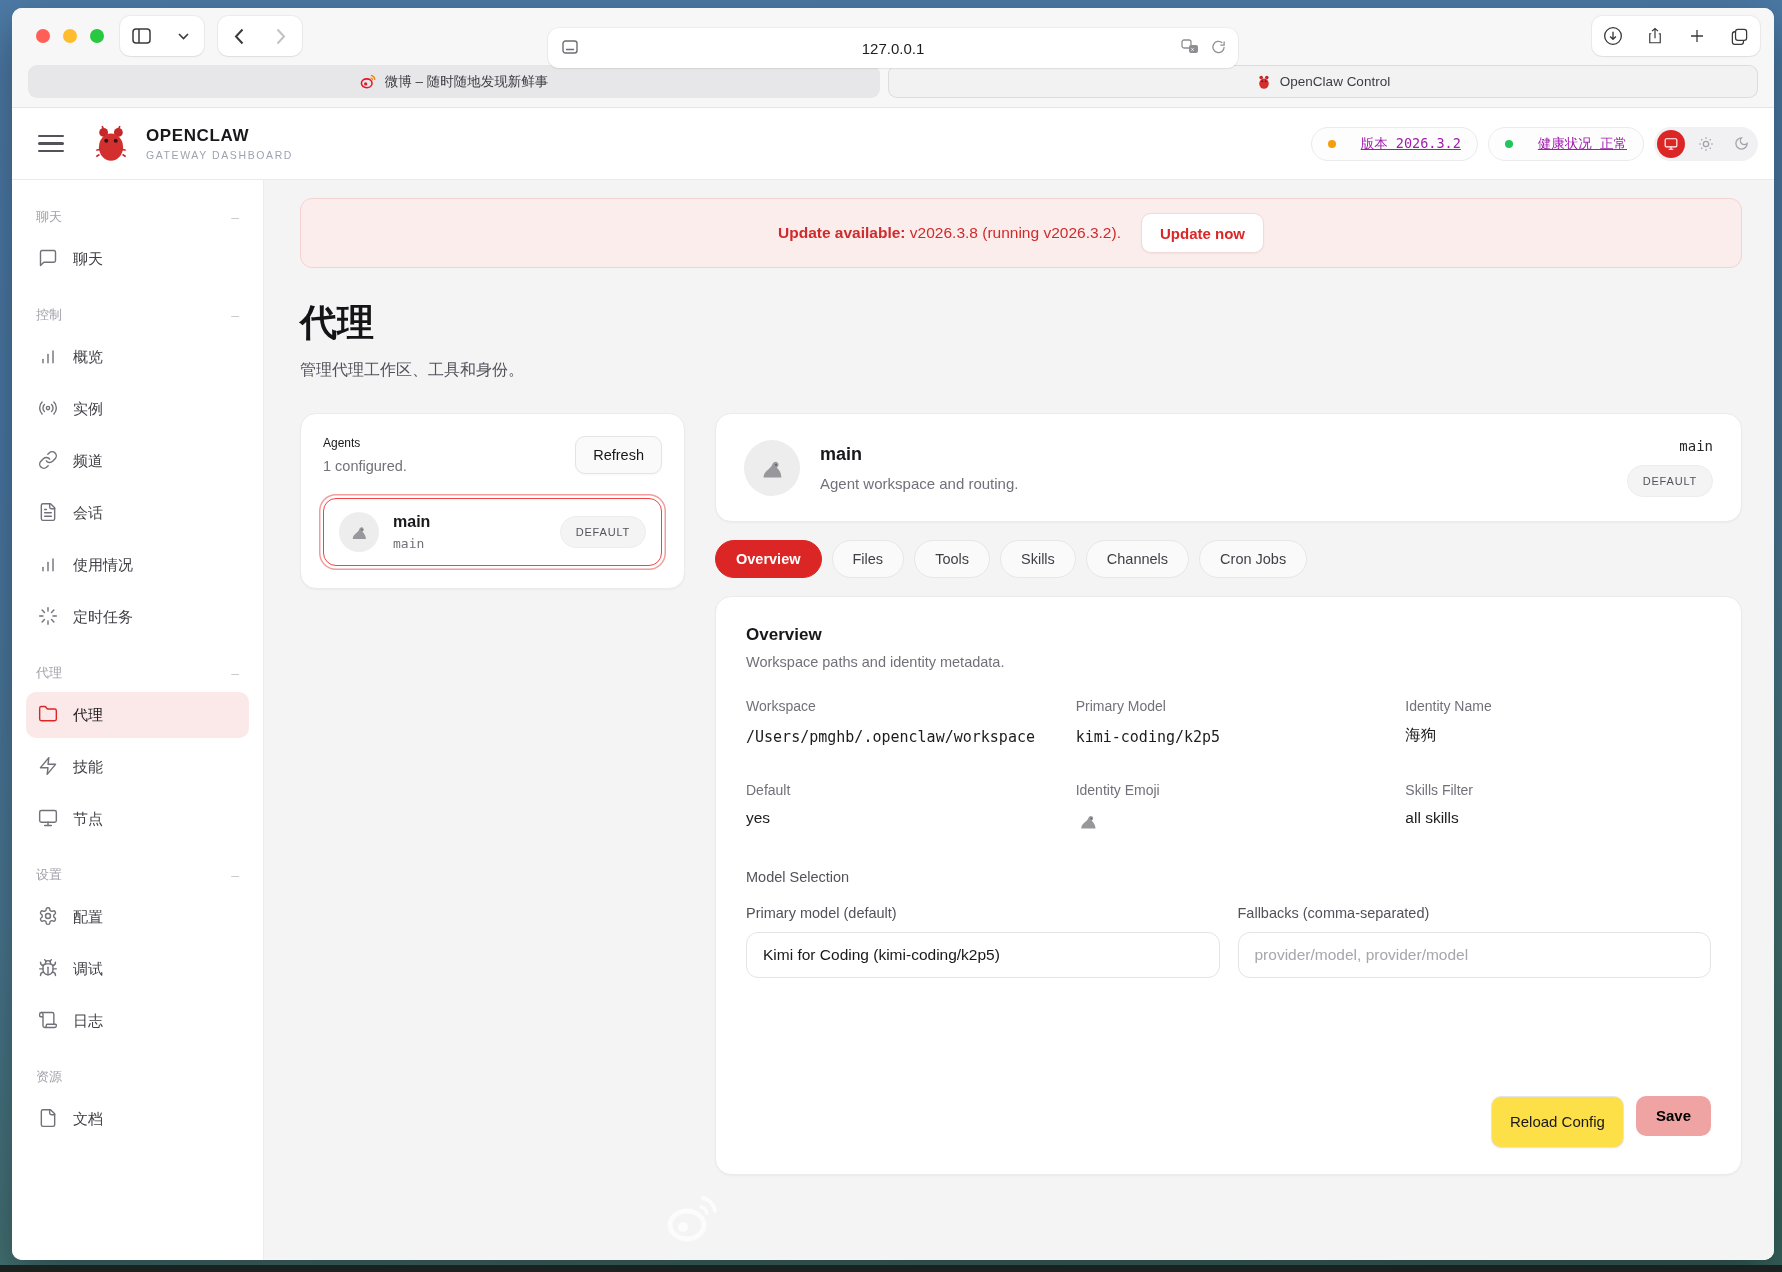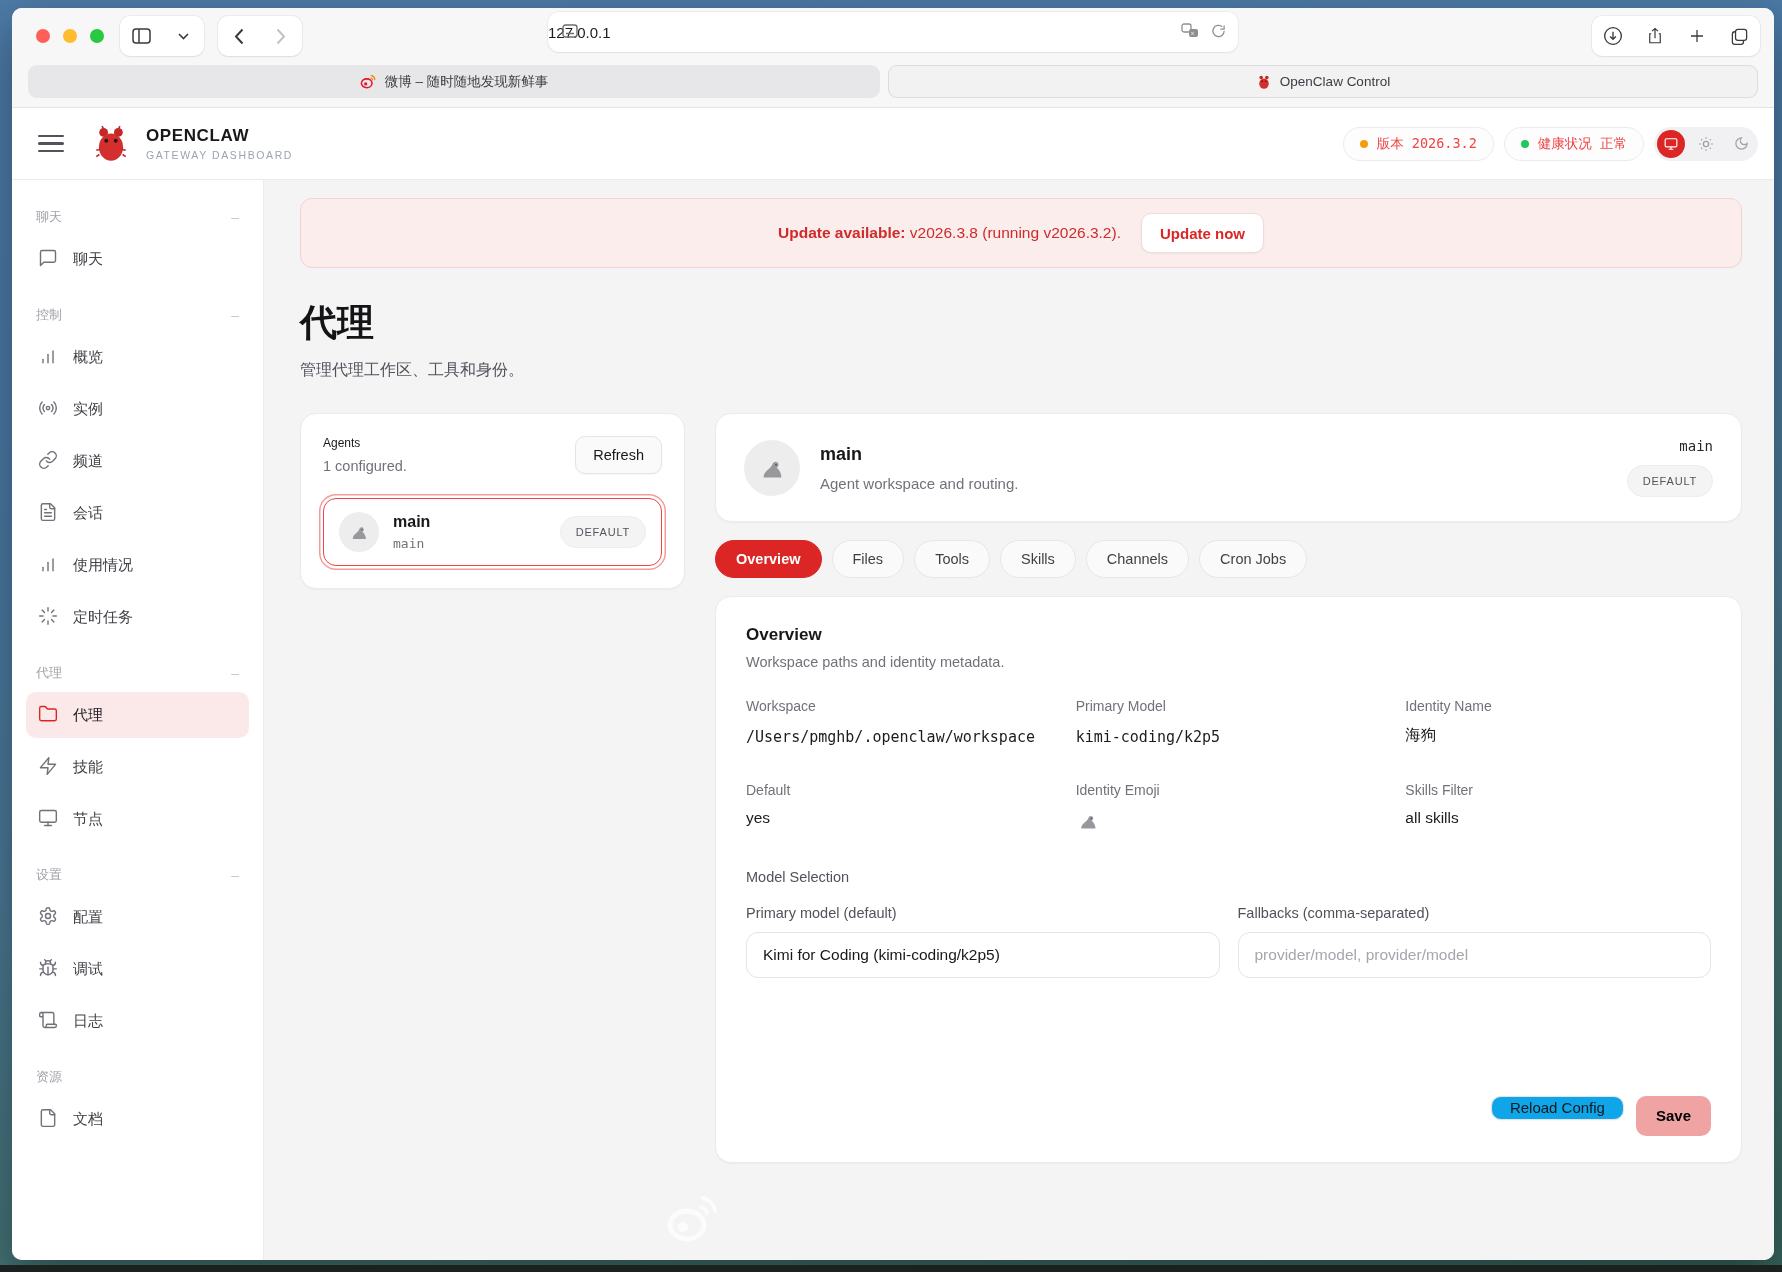--- a/index.html
+++ b/index.html
@@ -22,45 +22,45 @@
   .titlebar{ height:56px; background:#f7f7f8; display:flex; align-items:center; padding:0 14px; position:relative; flex:0 0 auto; }
   .traffic{ display:flex; gap:13px; margin:0 16px 0 10px; }
   .tl{ width:14px; height:14px; border-radius:50%; }
   .tl.red{ background:#ff5f57; } .tl.yellow{ background:#febc2e; } .tl.green{ background:#28c840; }
   .tb-pill{ background:#fff; border-radius:10px; box-shadow:0 0 0 1px rgba(0,0,0,.045),0 1px 2px rgba(0,0,0,.06); display:flex; align-items:center; height:40px; }
   .tb-pill + .tb-pill{ margin-left:14px; }
   .tb-btn{ width:42px; height:40px; display:flex; align-items:center; justify-content:center; color:#3a3a3c; }
   .tb-btn svg{ display:block; }
   .tb-btn.dim{ color:#c2c2c6; }
   .urlbar{
-    position:absolute; left:50%; top:4px; transform:translateX(-50%);
+    position:absolute; left:50%; top:20px; transform:translateX(-50%);
     width:690px; height:40px; background:#fff; border-radius:11px;
     box-shadow:0 0 0 1px rgba(0,0,0,.04),0 1px 2px rgba(0,0,0,.05);
-    display:flex; align-items:center; justify-content:flex-start; font-size:15px; color:#1d1d1f;
+    display:flex; align-items:center; justify-content:center; font-size:15px; color:#1d1d1f;
   }
   .urlbar .lefticon{ position:absolute; left:14px; color:#6e6e73; }
   .urlbar .righticons{ position:absolute; right:12px; display:flex; gap:12px; color:#8e8e93; align-items:center; }
   .right-tools{ margin-left:auto; }
 
   
   .tabstrip{ height:44px; background:#f7f7f8; border-bottom:1px solid #e4e4e6; display:flex; gap:8px; padding:1px 16px 9px; flex:0 0 auto; }
   .s-tab{ border-radius:9px; display:flex; align-items:center; justify-content:center; gap:8px; font-size:13.5px; color:#3c3c43; overflow:hidden; white-space:nowrap; }
   .s-tab.inactive{ flex:0 0 852px; background:#e7e7e9; }
   .s-tab.active{ flex:1; background:#f2f2f3; box-shadow:inset 0 0 0 1px #dcdcdf; }
   .s-tab .fav{ display:flex; }
 
   
   .appheader{ height:72px; background:#fff; border-bottom:1px solid #e9e9eb; display:flex; align-items:center; padding:0 16px 0 26px; flex:0 0 auto; }
   .hamburger{ width:26px; display:flex; flex-direction:column; gap:5px; margin-right:26px; cursor:pointer; }
   .hamburger span{ height:2.5px; background:#52525b; border-radius:2px; }
   .brandlogo{ margin-right:14px; display:flex; }
   .brand-name{ font-size:17px; font-weight:700; letter-spacing:.6px; color:#18181b; }
   .brand-sub{ font-size:10.5px; letter-spacing:1.6px; color:#9ca3af; margin-top:3px; }
   .hdr-right{ margin-left:auto; display:flex; align-items:center; gap:10px; }
-  .badge{ height:34px; border:1px solid #ebebee; background:#fdfdfd; border-radius:17px; display:flex; align-items:center; gap:9px; padding:0 16px; font-size:13.5px; color:#ef4444; font-family:"DejaVu Sans Mono","Liberation Mono",monospace; }
+  .badge{ height:34px; border:1px solid #ebebee; background:#fdfdfd; border-radius:17px; display:flex; align-items:center; gap:25px; padding:0 16px; font-size:13.5px; color:#a21caf; font-family:"DejaVu Sans Mono","Liberation Mono",monospace;text-decoration:underline; }
   .dot{ width:8px; height:8px; border-radius:50%; }
   .dot.orange{ background:#f59e0b; } .dot.green{ background:#22c55e; }
   .theme-pill{ height:34px; background:#f1f1f3; border-radius:17px; display:flex; align-items:center; padding:3px; gap:7px; }
   .theme-btn{ width:28px; height:28px; border-radius:50%; display:flex; align-items:center; justify-content:center; color:#a1a1aa; }
   .theme-btn.active{ background:#dc2626; color:#fff; }
 
   
   .body-row{ flex:1; display:flex; min-height:0; }
   .sidebar{ width:252px; flex:0 0 252px; background:#fff; border-right:1px solid #ececee; padding:28px 14px 0; overflow:hidden; }
   .side-section{ margin-bottom:24px; }
@@ -117,21 +117,21 @@
   .fields-grid{ display:grid; grid-template-columns:repeat(3,1fr); row-gap:32px; column-gap:24px; margin-bottom:32px; }
   .f-label{ font-size:14px; color:#71717a; margin-bottom:11px; }
   .f-value{ font-size:15.5px; color:#1c1c1f; }
   .f-value.mono{ font-size:15px; word-break:break-all; max-width:305px; line-height:1.65; }
   .model-sec{ font-size:14.5px; color:#52525b; margin:2px 0 20px; }
   .form-grid{ display:grid; grid-template-columns:1fr 1fr; column-gap:18px; }
   .form-label{ font-size:14.5px; color:#52525b; margin-bottom:11px; }
   .text-input{ height:46px; width:100%; border-radius:12px; border:1px solid #e4e4e7; padding:0 16px; font-size:15.5px; color:#18181b; background:#fff; font-family:inherit; }
   .text-input::placeholder{ color:#a6a6ad; }
   .footer-row{ display:flex; justify-content:flex-end; gap:12px; margin-top:118px; }
-  .reload-btn{ height:24px; padding:0 18px; border-radius:10px; border:1px solid #e4e4e7; background:#0ea5e9; font-size:15px; color:#18181b; box-shadow:0 1px 2px rgba(0,0,0,.04); cursor:pointer; font-family:inherit; }
+  .reload-btn{ height:52px; padding:0 18px; border-radius:10px; border:1px solid #e4e4e7; background:#fde047; font-size:15px; color:#18181b; box-shadow:0 1px 2px rgba(0,0,0,.04); cursor:pointer; font-family:inherit; }
   .save-btn{ height:40px; padding:0 20px; border-radius:10px; border:none; background:#f0a3a3; color:#000000; font-size:15px; font-weight:600; font-family:inherit; }
 
   
   .watermark{ position:absolute; left:665px; top:1192px; display:flex; align-items:center; gap:12px; z-index:5;
     color:rgba(252,252,252,.93); font-size:46px; font-weight:700; letter-spacing:1px;
     text-shadow:0 2px 5px rgba(0,0,0,.10); pointer-events:none; }
   .bottom-strip{ position:absolute; left:0; right:0; bottom:0; height:7px; background:#1a211e; z-index:6; }
 </style>
 </head>
 <body>

